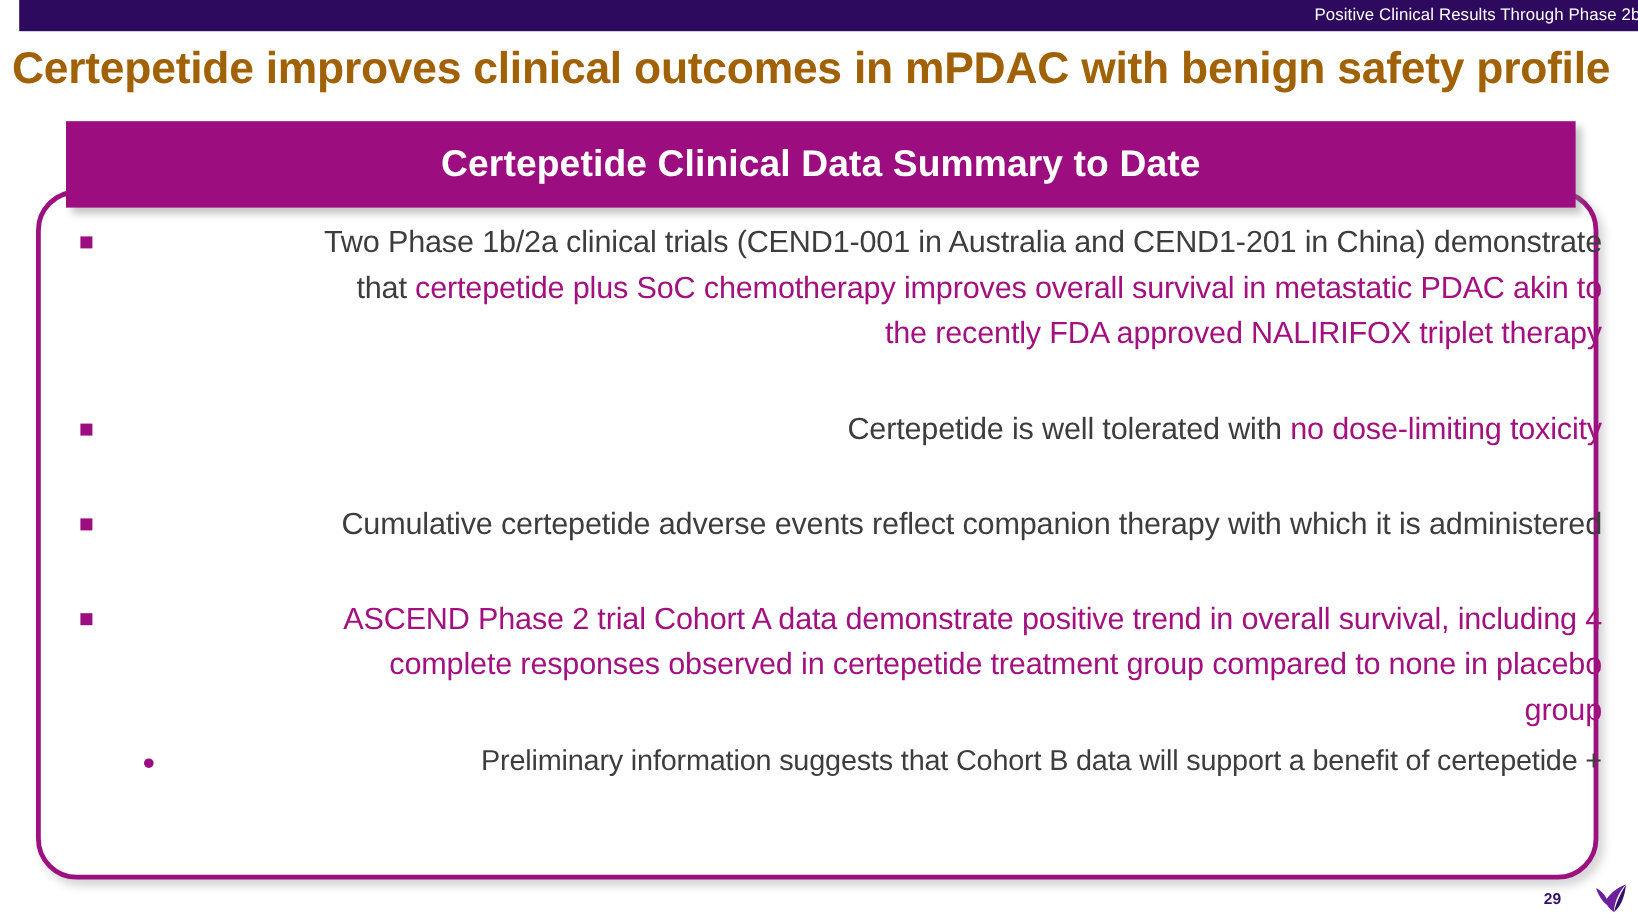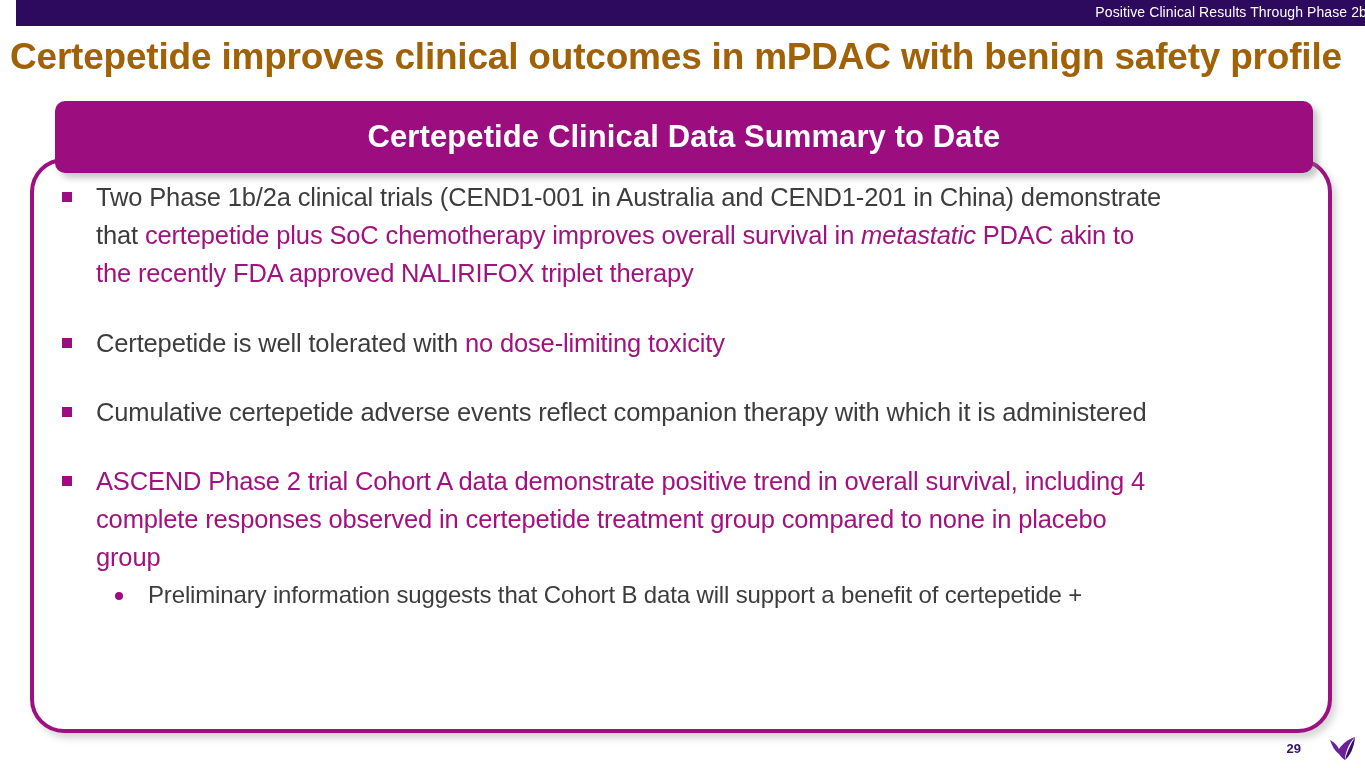--- a/index.html
+++ b/index.html
@@ -62,21 +62,21 @@
   }
 
   
   .banner {
     position: absolute;
     left: 55px;
     top: 101px;
     width: 1258px;
     height: 72px;
     background: #9c0d80;
-    border-radius: 10px;
+    border-radius: 0;
     box-shadow: 5px 5px 6px rgba(130,130,130,0.45);
     display: flex;
     align-items: center;
     justify-content: center;
   }
   .banner-text {
     color: #ffffff;
     font-size: 31px;
     font-weight: bold;
     letter-spacing: 0.1px;
@@ -88,26 +88,27 @@
     position: absolute;
     left: 30px;
     top: 178px;
     width: 1310px;
     height: 545px;
     overflow: hidden;
   }
   .bullet-row {
     position: relative;
     display: block;
-    margin: 0;
+    margin: 5px;
     padding: 0 0 0 66px;
     font-size: 25.5px;
     line-height: 38px;
     color: #3d3d3d;
     letter-spacing: -0.15px;
+    text-align: right;
   }
   .bullet-row .marker-sq {
     position: absolute;
     left: 32px;
     top: 14px;
     width: 10px;
     height: 10px;
     background: #9c0d80;
   }
   .bullet-row .marker-dot {
@@ -121,21 +122,21 @@
   }
   .sub-row {
     padding-left: 118px;
     font-size: 24px;
     line-height: 38px;
   }
   .spacer-sm { height: 32px; }
   .spacer-xs { height: 31px; }
 
   .hl { color: #a2117f; }
-  .ital { font-style: italic; }
+  .ital { }
   .gry { color: #3d3d3d; }
 
   .nowrapline { white-space: nowrap; display: block; }
 
   
   .page-number {
     position: absolute;
     right: 64px;
     bottom: 12px;
     font-size: 13px;

